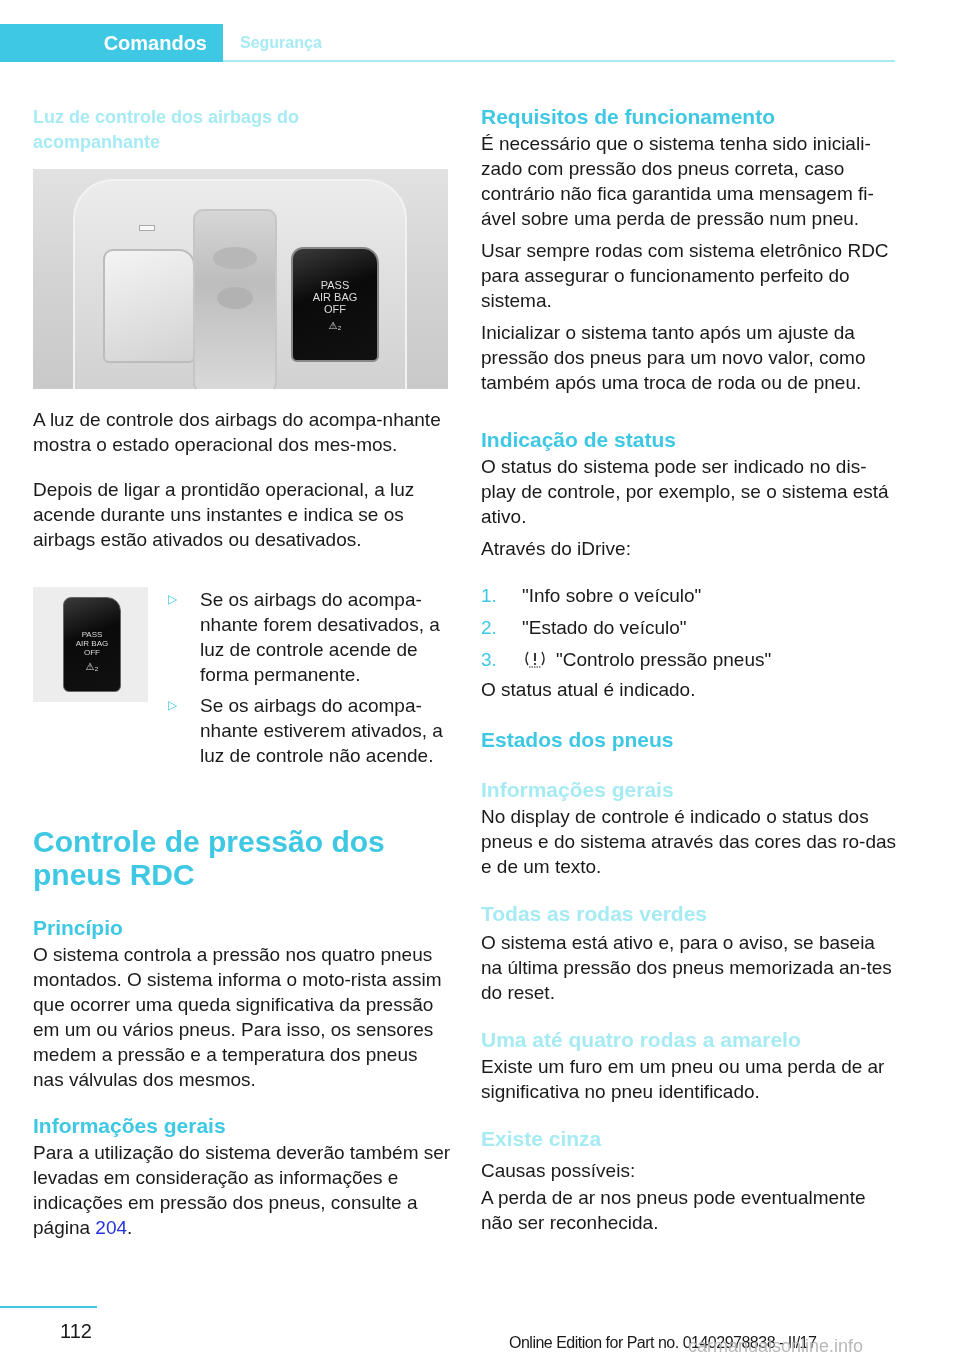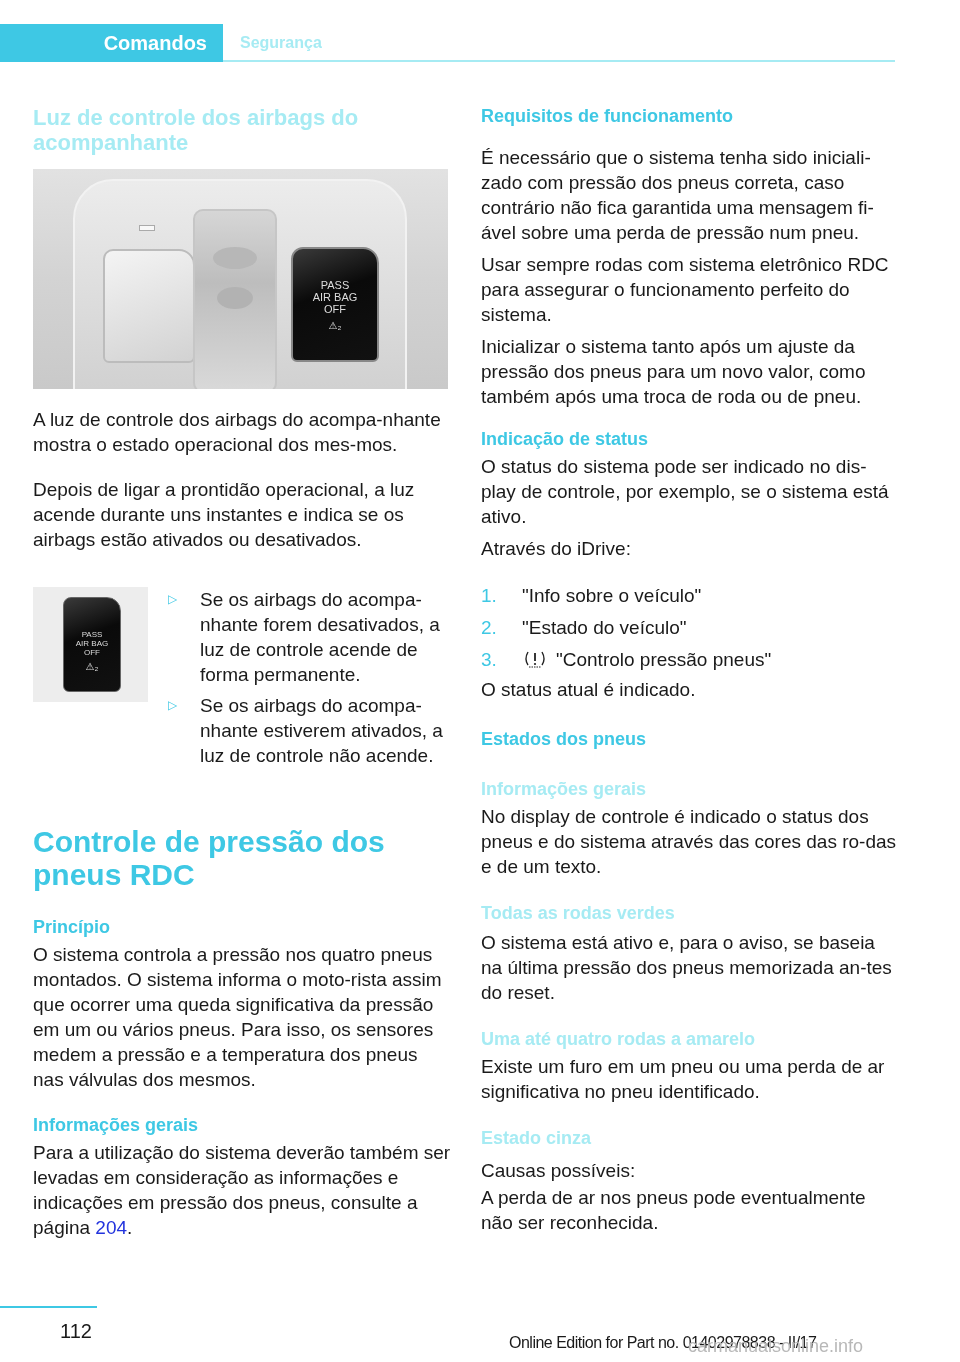--- a/index.html
+++ b/index.html
@@ -8,21 +8,21 @@
 
     
     .header { position: absolute; left: 0; top: 24px; width: 895px; height: 38px; }
     .header-line { position: absolute; left: 223px; right: 0; bottom: 0; height: 2px; background: #a6ebf3; }
     .tab-active { position: absolute; left: 0; top: 0; width: 223px; height: 38px; background: #3ec8e4;
                   color: #ffffff; font-weight: bold; font-size: 20px; box-sizing: border-box;
                   text-align: right; padding-right: 16px; line-height: 38px; }
     .tab-inactive { position: absolute; left: 240px; top: 0; height: 38px; line-height: 38px;
                     color: #a6ebf3; font-weight: bold; font-size: 16px; }
 
-    .h-sub { font-weight: bold; font-size: 18px; line-height: 25px; margin: 0; }
+    .h-sub { font-weight: bold; font-size: 21px; line-height: 25px; margin: 0; }
     .h-light { color: #a6ebf3; }
     .h-main { color: #3ec8e4; }
     .h-big { font-weight: bold; font-size: 30px; line-height: 33px; color: #3ec8e4; margin: 0; }
 
     p.body { font-size: 19px; line-height: 25px; margin: 0; color: #1a1a1a; }
     .link { color: #2233dd; }
 
     .abs { position: absolute; }
 
     
@@ -67,21 +67,21 @@
 </head>
 <body>
 
 <div class="header">
   <div class="tab-active">Comandos</div>
   <div class="tab-inactive">Segurança</div>
   <div class="header-line"></div>
 </div>
 
 <div class="abs" style="left:33px; top:105px; width:420px;">
-  <h3 class="h-sub h-light" style="font-size:22px;line-height:25px;">
+  <h3 class="h-sub h-light" style="font-size:18px;line-height:25px;">
     <span>Luz de controle dos airbags do</span><br>
     <span>acompanhante</span>
   </h3>
 </div>
 
 <div class="photo-main">
   <div class="panel"></div>
   <div class="indicator-slot"></div>
   <div class="btn-left"></div>
   <div class="center-rail"></div>
@@ -125,21 +125,21 @@
   <h3 class="h-sub h-main" style="margin-top:24px;">Princípio</h3>
   <p class="body" style="margin-top:2px;">O sistema controla a pressão nos quatro pneus montados. O sistema informa o moto-rista assim que ocorrer uma queda significativa da pressão em um ou vários pneus. Para isso, os sensores medem a pressão e a temperatura dos pneus nas válvulas dos mesmos.</p>
   <h3 class="h-sub h-main" style="margin-top:21px;">Informações gerais</h3>
   <p class="body" style="margin-top:2px;">
     <span>Para a utilização do sistema deverão também ser levadas em consideração as informações e indicações em pressão dos pneus, consulte a página </span><span class="link">204</span><span>.</span>
   </p>
 </div>
 
 <div class="abs" style="left:481px; top:104px; width:420px;">
   <h3 class="h-sub h-main">Requisitos de funcionamento</h3>
-  <p class="body" style="margin-top:16px;">É necessário que o sistema tenha sido iniciali-zado com pressão dos pneus correta, caso contrário não fica garantida uma mensagem fi-ável sobre uma perda de pressão num pneu.</p>
+  <p class="body" style="margin-top:2px;">É necessário que o sistema tenha sido iniciali-zado com pressão dos pneus correta, caso contrário não fica garantida uma mensagem fi-ável sobre uma perda de pressão num pneu.</p>
   <p class="body" style="margin-top:7px;">Usar sempre rodas com sistema eletrônico RDC para assegurar o funcionamento perfeito do sistema.</p>
   <p class="body" style="margin-top:7px;">Inicializar o sistema tanto após um ajuste da pressão dos pneus para um novo valor, como também após uma troca de roda ou de pneu.</p>
 </div>
 
 <div class="abs" style="left:481px; top:427px; width:420px;">
   <h3 class="h-sub h-main">Indicação de status</h3>
   <p class="body" style="margin-top:2px;">O status do sistema pode ser indicado no dis-play de controle, por exemplo, se o sistema está ativo.</p>
   <p class="body" style="margin-top:7px;">Através do iDrive:</p>
 </div>
 
@@ -169,21 +169,21 @@
 </div>
 
 <div class="abs" style="left:481px; top:727px; width:420px;">
   <h3 class="h-sub h-main">Estados dos pneus</h3>
   <h3 class="h-sub h-light" style="margin-top:25px;">Informações gerais</h3>
   <p class="body" style="margin-top:2px;">No display de controle é indicado o status dos pneus e do sistema através das cores das ro-das e de um texto.</p>
   <h3 class="h-sub h-light" style="margin-top:22px;">Todas as rodas verdes</h3>
   <p class="body" style="margin-top:4px;">O sistema está ativo e, para o aviso, se baseia na última pressão dos pneus memorizada an-tes do reset.</p>
   <h3 class="h-sub h-light" style="margin-top:22px;">Uma até quatro rodas a amarelo</h3>
   <p class="body" style="margin-top:2px;">Existe um furo em um pneu ou uma perda de ar significativa no pneu identificado.</p>
-  <h3 class="h-sub h-light" style="margin-top:22px;">Estado cinza</h3>
+  <h3 class="h-sub h-light" style="margin-top:22px;">Existe cinza</h3>
   <p class="body" style="margin-top:7px;">Causas possíveis:</p>
   <p class="body" style="margin-top:2px;">A perda de ar nos pneus pode eventualmente não ser reconhecida.</p>
 </div>
 
 <div class="footer-line"></div>
 <div class="page-num">112</div>
 <div class="edition">Online Edition for Part no. 01402978838 - II/17</div>
 <div class="watermark">carmanualsonline.info</div>
 
 </body></html>

